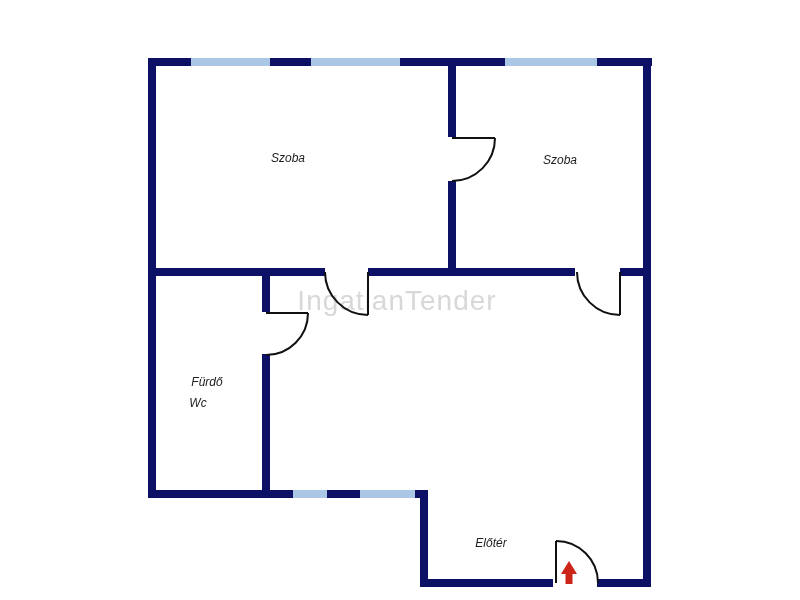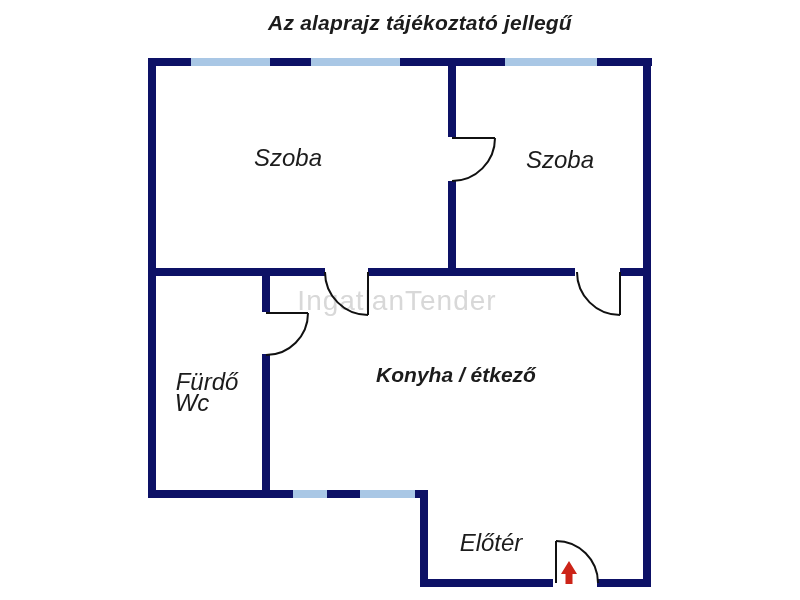--- a/index.html
+++ b/index.html
@@ -17,31 +17,30 @@
     font-size:28px;font-weight:400;color:var(--watermark,#d8d8d8);
     letter-spacing:1px;white-space:nowrap;
   }
   .plan-svg{position:absolute;left:0;top:0;}
   .wall{fill:var(--wall,#0d1166);}
   .window{fill:var(--window,#a9c7e5);}
   .door{stroke:var(--door,#111111);stroke-width:2;fill:none;}
   .arrow{fill:var(--arrow,#cc2418);}
   .label{
     position:absolute;transform:translate(-50%,-50%);
-    font-style:italic;font-weight:400;font-size:24px;color:var(--text,#1c1c1c);
+    font-style:italic;font-weight:400;font-size:12px;color:var(--text,#1c1c1c);
     white-space:nowrap;
   }
   .label.bold{font-weight:700;font-size:21px;}
 </style>
 </head>
 <body>
 
 <div class="stage">
 
-  <div class="title">Az alaprajz tájékoztató jellegű</div>
 
   <div class="watermark">IngatlanTender</div>
 
   <svg class="plan-svg" width="800" height="600" viewBox="0 0 800 600">
 
     <g>
       <rect class="wall" x="148" y="58" width="504" height="8"></rect>
       <rect class="wall" x="148" y="58" width="8" height="440"></rect>
       <rect class="wall" x="643" y="58" width="8" height="529"></rect>
       <rect class="wall" x="148" y="490" width="280" height="8"></rect>
@@ -87,17 +86,16 @@
         <path class="door" d="M556 541 A42 42 0 0 1 598 583"></path>
       </g>
     </g>
 
     <polygon class="arrow" points="569,561 577,574 572.5,574 572.5,584 565.5,584 565.5,574 561,574"></polygon>
   </svg>
 
   <span class="label" style="left:288px;top:158px;">Szoba</span>
   <span class="label" style="left:560px;top:160px;">Szoba</span>
   <span class="label" style="left:207px;top:382px;">Fürdő</span>
-  <span class="label" style="left:192px;top:403px;font-style:italic;">Wc</span>
-  <span class="label bold" style="left:456px;top:375px;">Konyha / étkező</span>
+  <span class="label" style="left:198px;top:403px;font-style:italic;">Wc</span>
   <span class="label" style="left:491px;top:543px;">Előtér</span>
 
 </div>
 
 </body></html>

